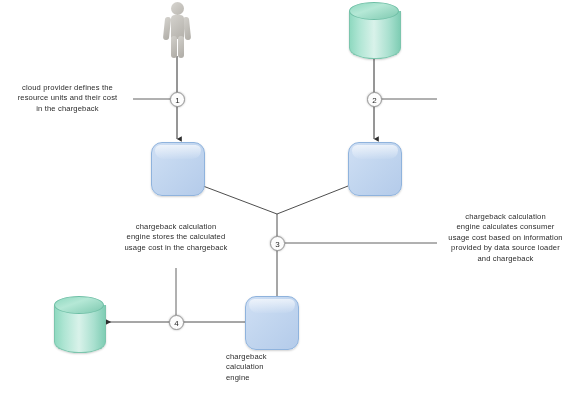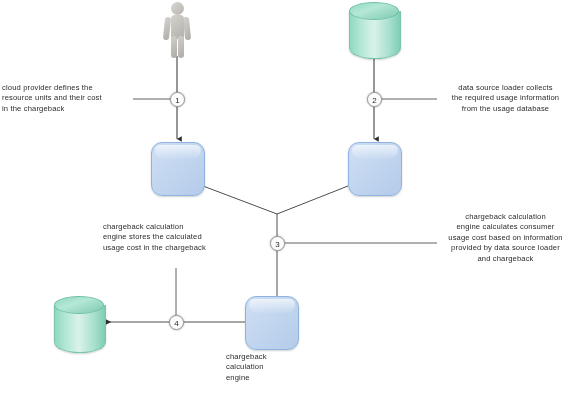--- a/index.html
+++ b/index.html
@@ -29,21 +29,21 @@
   
   .note {
     position: absolute;
     font-size: 7.6px;
     line-height: 10.4px;
     color: #2b2b2b;
     letter-spacing: 0.15px;
     white-space: pre-line;
   }
   .note.right { text-align: center; }
-  .note.left  { text-align: left; }
+  .note.left  { text-align: center; }
 
   .node-caption {
     position: absolute;
     font-size: 7.6px;
     line-height: 10.4px;
     color: #2b2b2b;
     white-space: pre-line;
     letter-spacing: 0.15px;
   }
 
@@ -217,23 +217,20 @@
 
   <div class="step" style="left:170px; top:92px;">1</div>
   <div class="step" style="left:367px; top:92px;">2</div>
   <div class="step" style="left:270px; top:236px;">3</div>
   <div class="step" style="left:169px; top:315px;">4</div>
 
   <div class="note left" style="left:2px; top:83px; width:131px;">cloud provider defines the
 resource units and their cost
 in the chargeback</div>
 
-  <div class="note right" style="left:437px; top:83px; width:137px;">data source loader collects
-the required usage information
-from the usage database</div>
 
   <div class="note right" style="left:437px; top:212px; width:137px;">chargeback calculation
 engine calculates consumer
 usage cost based on information
 provided by data source loader
 and chargeback</div>
 
   <div class="note left" style="left:103px; top:222px; width:146px;">chargeback calculation
 engine stores the calculated
 usage cost in the chargeback</div>

